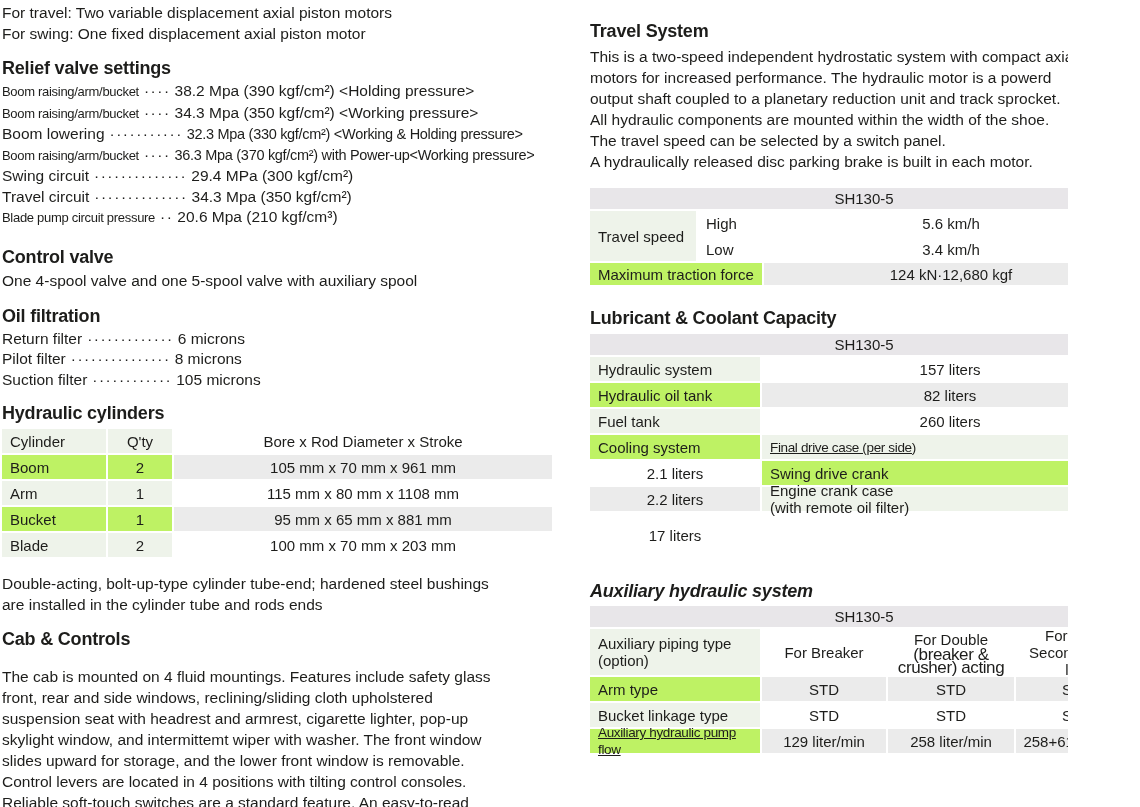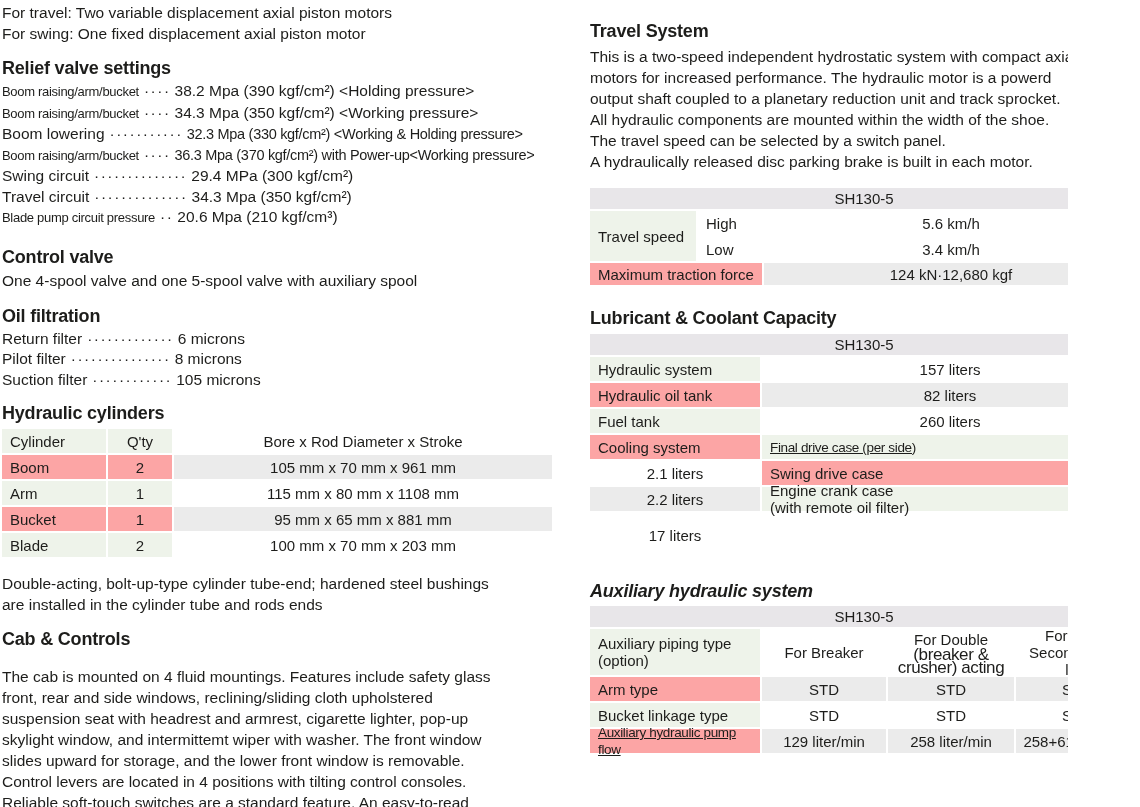--- a/index.html
+++ b/index.html
@@ -30,21 +30,21 @@
   .dots { letter-spacing:1.5px; margin:0 4px 0 5px; }
   .cond     { font-size:13px; letter-spacing:-0.3px; }
   .cond-mid { font-size:14.5px; letter-spacing:-0.3px; }
 
   
   .tbl { display:grid; gap:2px; background:#fff; font-size:15px; }
   .tbl > div { display:flex; align-items:center; justify-content:center; text-align:center; line-height:17px; }
   .tbl > .left { justify-content:flex-start; text-align:left; padding-left:8px; }
   .t-head { background:#e8e6e9; }
   .g1 { background:#eef3ea; }
-  .g2 { background:#fca5a5; }
+  .g2 { background:#bef264; }
   .gray { background:#ebebeb; }
   .white { background:#fff; }
 
   .tbl-cyl { grid-template-columns:104px 64px 1fr; grid-template-rows:repeat(5,24px); width:550px; margin-top:2px; }
   .tbl-travel { grid-template-columns:106px 64px 1fr; grid-template-rows:21px 24px 24px 22px; margin-top:16px; }
   .c-span-all { grid-column:1/4; }
   .c-rowspan  { grid-row:2/4; }
   .c-span-two { grid-column:1/3; }
   .tbl-lub { grid-template-columns:170px 1fr; grid-template-rows:21px repeat(6,24px) 44px; margin-top:0; }
   .lub-head { grid-column:1/3; }
@@ -157,21 +157,21 @@
       <div class="gray">82 liters</div>
 
       <div class="g1 left">Fuel tank</div>
       <div class="white">260 liters</div>
 
       <div class="g2 left">Cooling system</div>
 
       <div class="g1 left cond-cell">Final drive case (per side)</div>
       <div class="white">2.1 liters</div>
 
-      <div class="g2 left">Swing drive case</div>
+      <div class="g2 left">Swing drive crank</div>
       <div class="gray">2.2 liters</div>
 
       <div class="g1 left prelines">Engine crank case
 (with remote oil filter)</div>
       <div class="white">17 liters</div>
     </div>
 
     <h2 class="h-aux">Auxiliary hydraulic system</h2>
     <div class="tbl tbl-aux">
       <div class="t-head aux-head">SH130-5</div>

